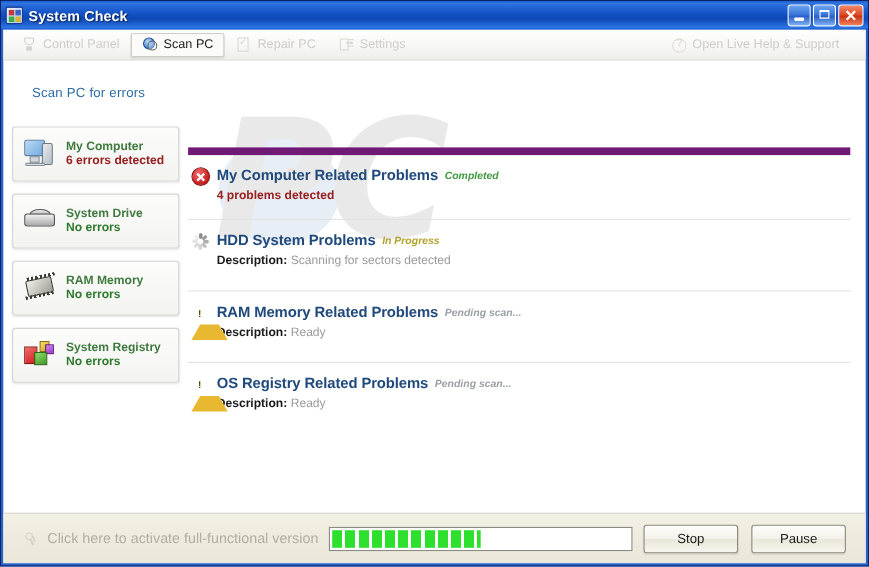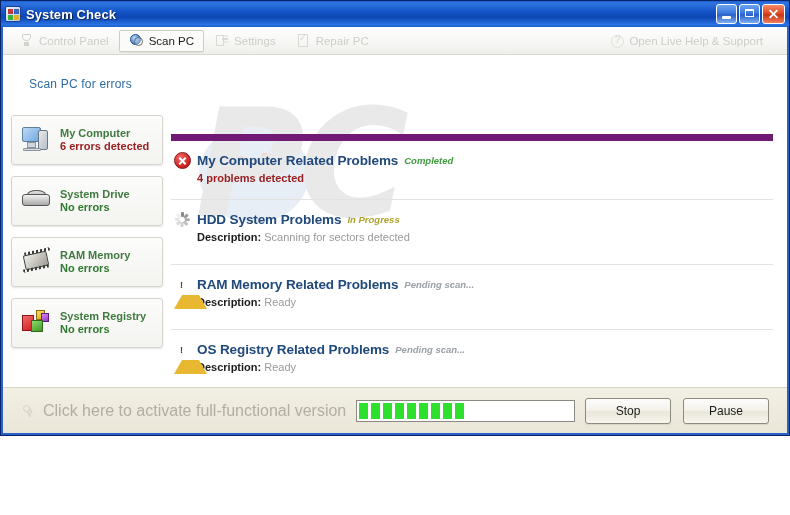--- a/index.html
+++ b/index.html
@@ -12,21 +12,21 @@
     height: 515px;
     font-family: "Liberation Sans", sans-serif;
     overflow: hidden;
   }
 
   
   #window {
     position: absolute;
     left: 0; top: 0;
     width: 790px;
-    height: 436px;
+    height: 515px;
     box-sizing: border-box;
     background: #2a63c8;
     border: 1px solid #0a246a;
     display: flex;
     flex-direction: column;
   }
 
   
   #titlebar {
     height: 26px;
@@ -542,21 +542,21 @@
     display: flex;
     align-items: center;
     padding: 0 12px;
     box-sizing: border-box;
     gap: 10px;
   }
   #activate-link {
     display: flex;
     align-items: center;
     gap: 7px;
-    font-size: 16px;
+    font-size: 13px;
     color: #b2aea0;
     white-space: nowrap;
     cursor: default;
     padding-left: 8px;
   }
   #activate-link .key-ico {
     width: 13px; height: 13px;
     position: relative;
     flex: 0 0 13px;
   }
@@ -640,27 +640,27 @@
 
       <div class="tbtn active">
         <span class="tico ico-scan">
           <span class="globe"></span>
             <span class="lens"></span>
         </span>
         <span>Scan PC</span>
       </div>
 
       <div class="tbtn">
+        <span class="tico ico-rp"></span>
+        <span>Repair PC</span>
+      </div>
+
+      <div class="tbtn">
         <span class="tico ico-set"></span>
         <span>Settings</span>
-      </div>
-
-      <div class="tbtn">
-        <span class="tico ico-rp"></span>
-        <span>Repair PC</span>
       </div>
 
       <div class="tbtn" id="help-btn">
         <span class="ico-help"></span>
         <span>Open Live Help &amp; Support</span>
       </div>
     </div>
 
     <div id="page-heading">Scan PC for errors</div>
 

